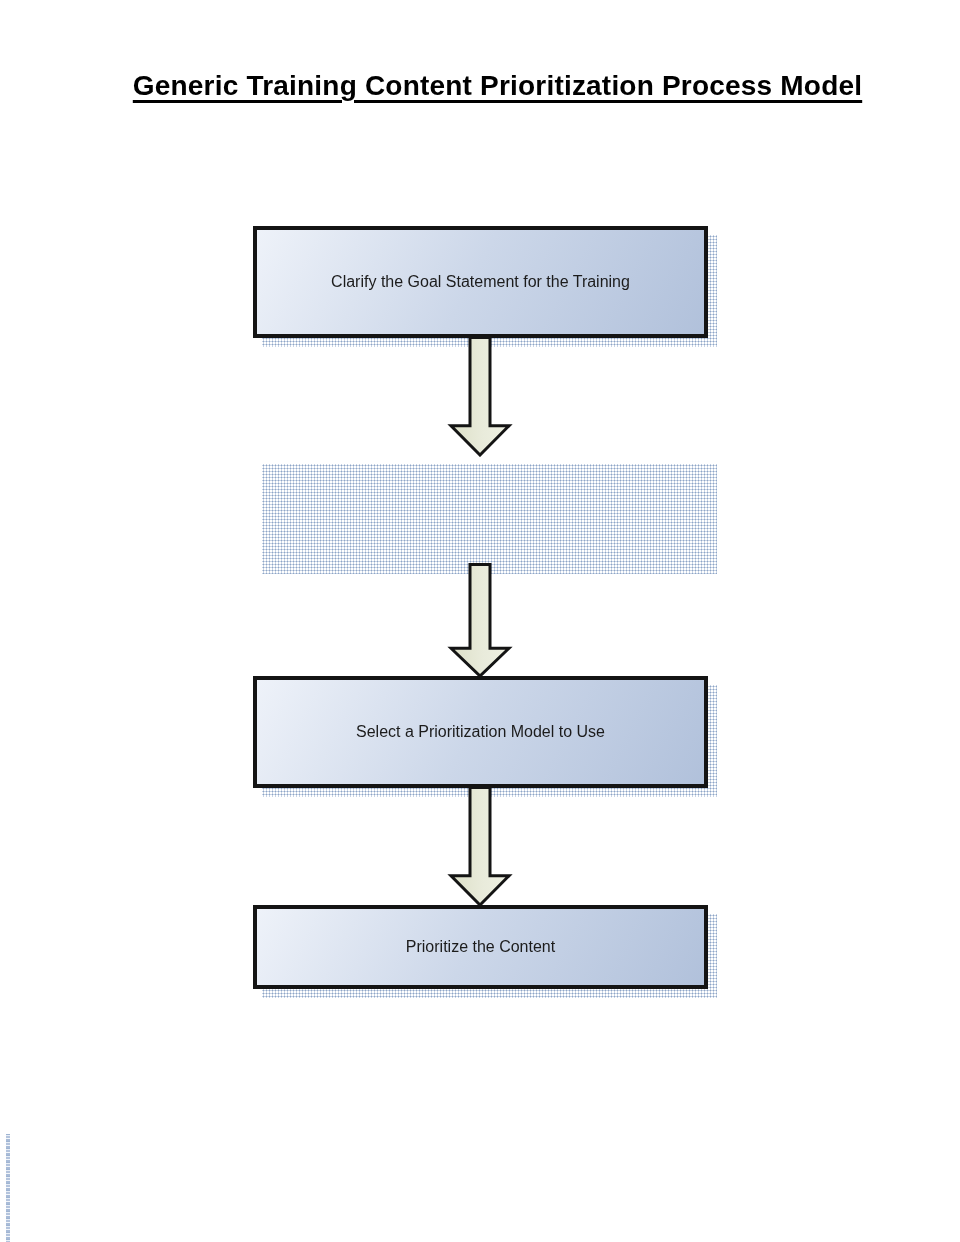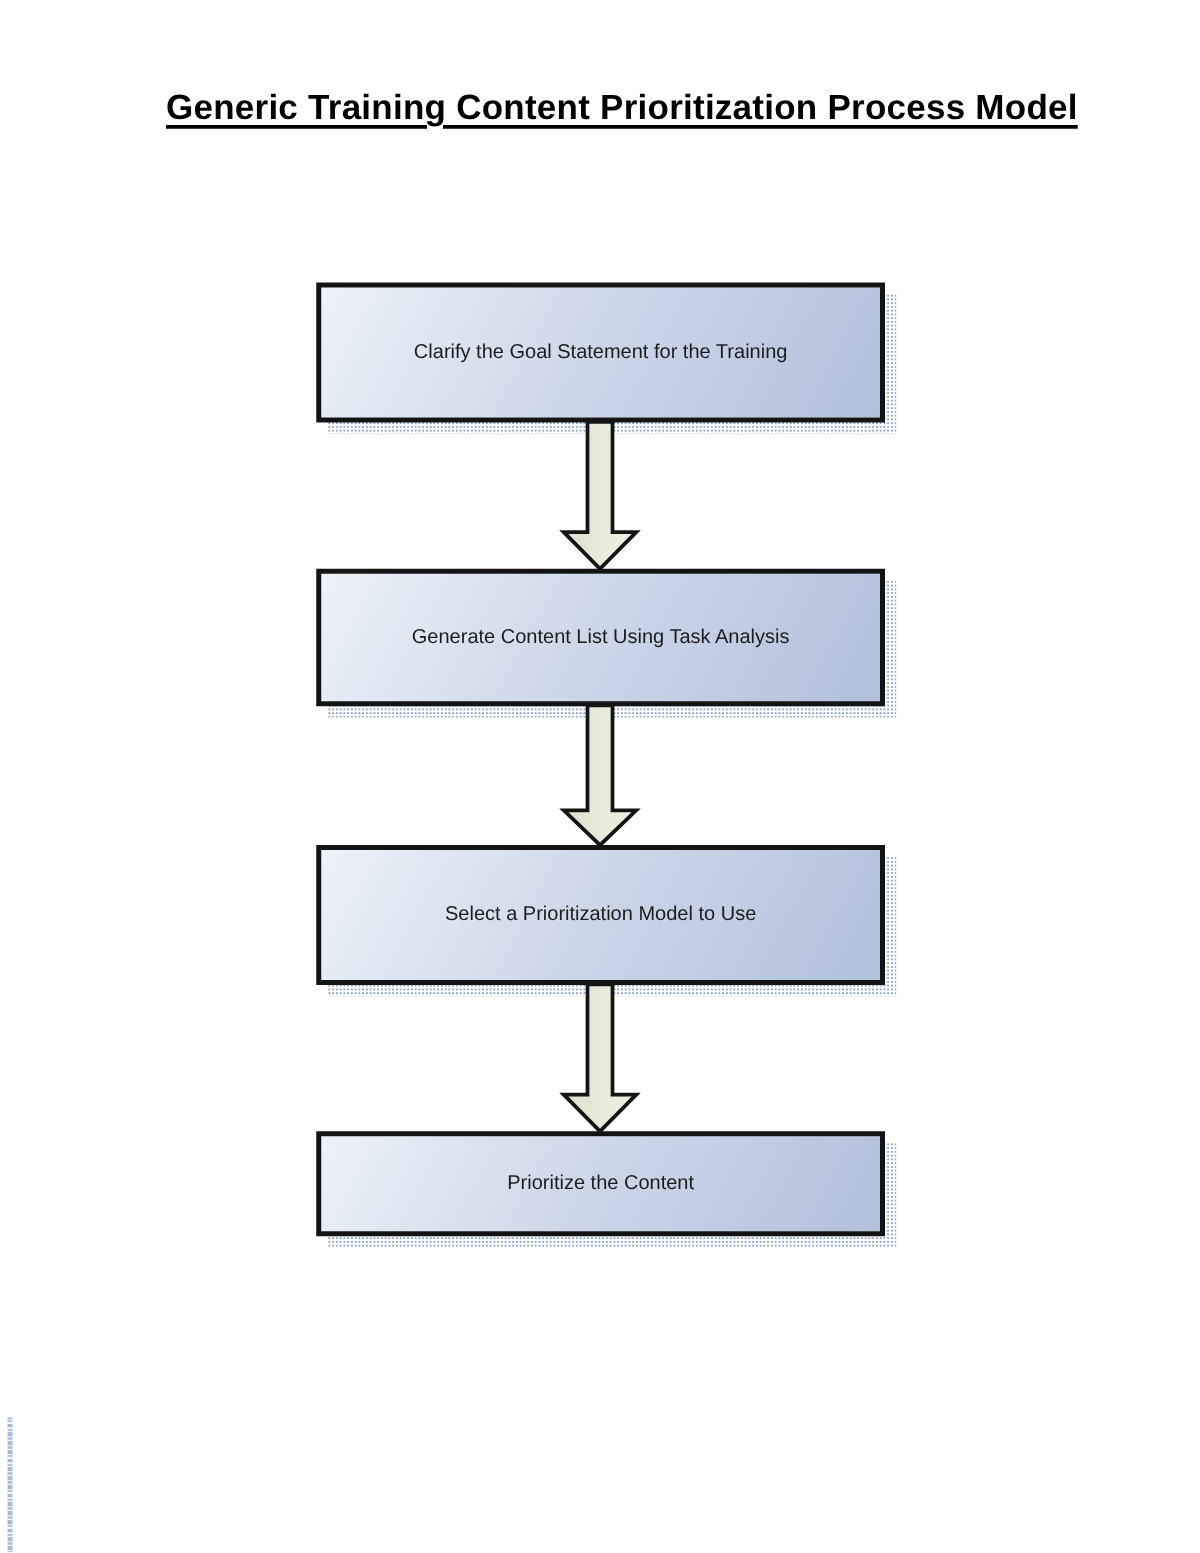--- a/index.html
+++ b/index.html
@@ -73,23 +73,20 @@
   <svg class="arrow a2" viewBox="0 0 66 120" preserveAspectRatio="none">
     <path d="M23 1.5 L43 1.5 L43 89 L62 89 L33 118 L4 89 L23 89 Z" fill="url(#arrowGrad)" stroke="#141414" stroke-width="3" stroke-linejoin="miter"></path>
   </svg>
   <svg class="arrow a3" viewBox="0 0 66 120" preserveAspectRatio="none">
     <path d="M23 1.5 L43 1.5 L43 89 L62 89 L33 118 L4 89 L23 89 Z" fill="url(#arrowGrad)" stroke="#141414" stroke-width="3" stroke-linejoin="miter"></path>
   </svg>
 
   <div class="box b1">
     <span>Clarify the Goal Statement for the Training</span>
   </div>
-  <div class="box b2">
-    <span>Generate Content List Using Task Analysis</span>
-  </div>
   <div class="box b3">
     <span>Select a Prioritization Model to Use</span>
   </div>
   <div class="box b4">
     <span>Prioritize the Content</span>
   </div>
 
   <div class="microtext"></div>
 
 </div>

